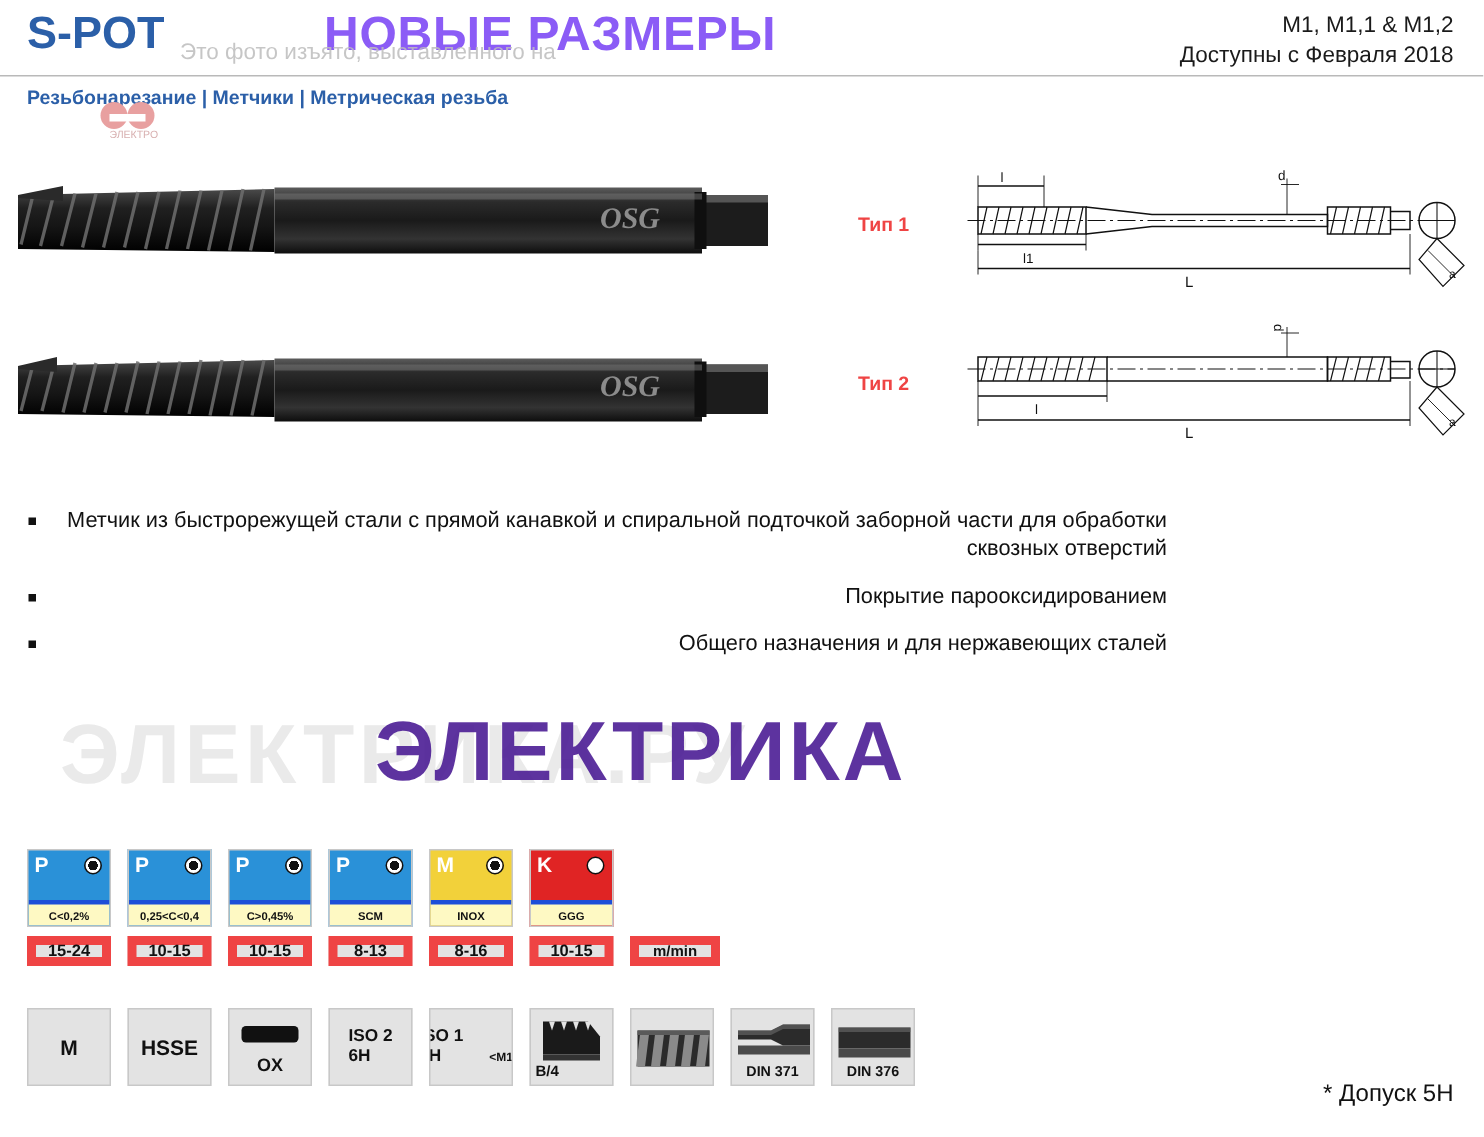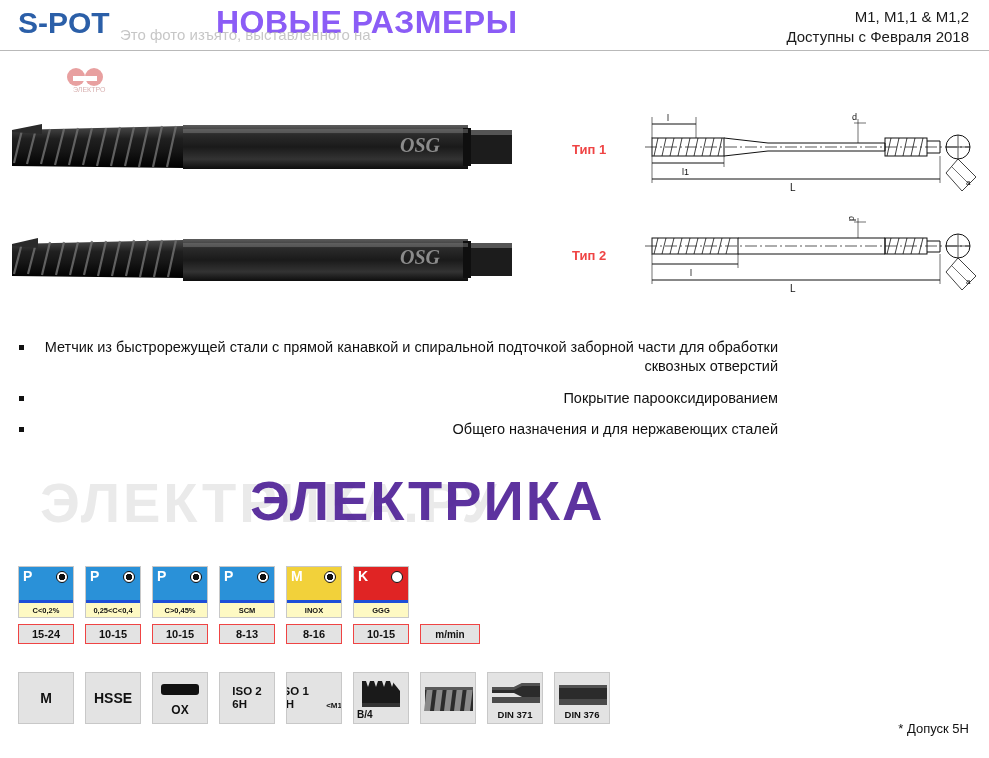--- a/index.html
+++ b/index.html
@@ -233,21 +233,21 @@
     color: #111;
     display: flex;
     align-items: center;
     justify-content: center;
     box-sizing: border-box;
   }
   .speed {
     margin-top: 6px;
     height: 20px;
     background: #e3e3e3;
-    border: 1px solid #ef4444;
+    border: 6px solid #ef4444;
     box-sizing: border-box;
     display: flex;
     align-items: center;
     justify-content: center;
     font-size: 11px;
     font-weight: bold;
     color: #111;
   }
   .speed.unit {
     margin-top: 0;
@@ -326,32 +326,33 @@
     bottom: 3px;
     text-align: center;
     font-size: 9.5px;
     font-weight: bold;
   }
 
   .footnote {
     position: absolute;
     right: 20px;
     top: 721px;
-    font-size: 13px;
+    font-size: 16px;
     color: #111;
   }
   svg { display: block; }
 </style>
 </head>
 <body>
 
 <div class="header">
   <div class="header-rule"></div>
   <div class="brand">S-POT</div>
   <div class="main-title">НОВЫЕ РАЗМЕРЫ</div>
+  <div class="subtitle">Резьбонарезание | Метчики | Метрическая резьба</div>
   <div class="sizes">
     <div>M1, M1,1 &amp; M1,2</div>
     <div>Доступны с Февраля 2018</div>
   </div>
 </div>
 
 <div class="watermark">Это фото изъято, выставленного на</div>
 <div class="wm-logo">
   <svg width="48" height="30" viewBox="0 0 48 30">
     <circle cx="12" cy="13" r="9" fill="#e8a0a0"></circle>

